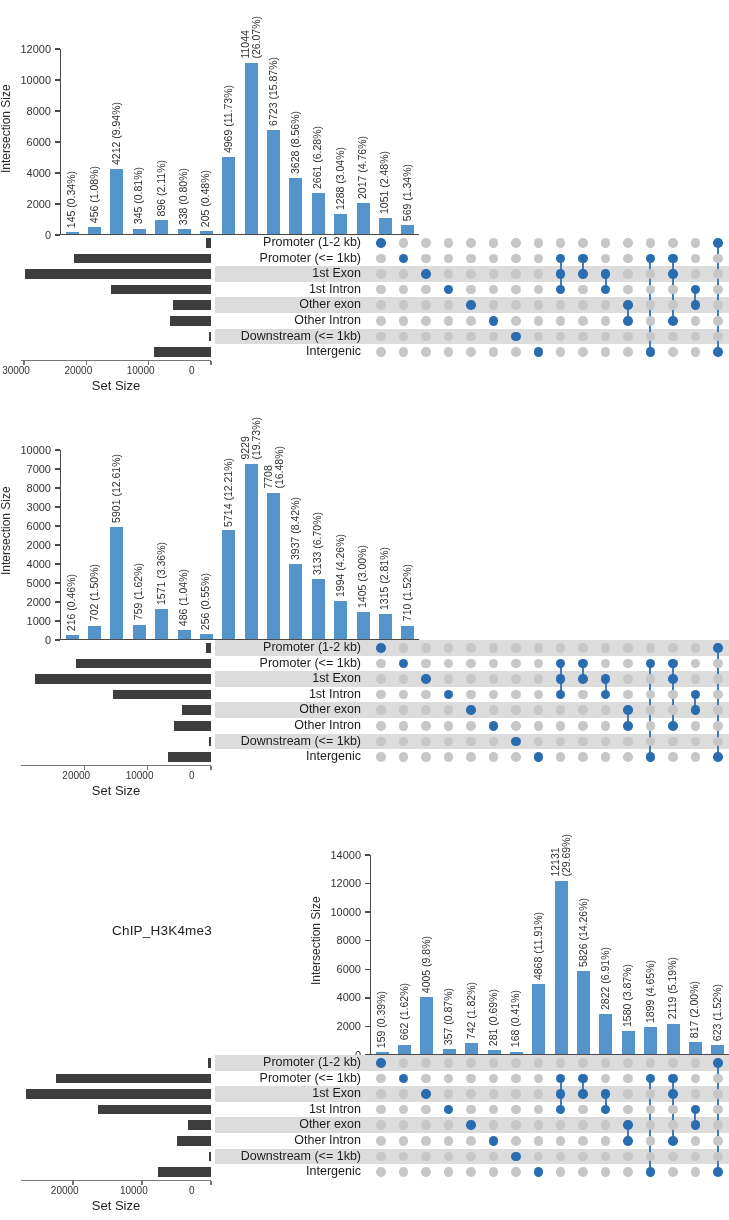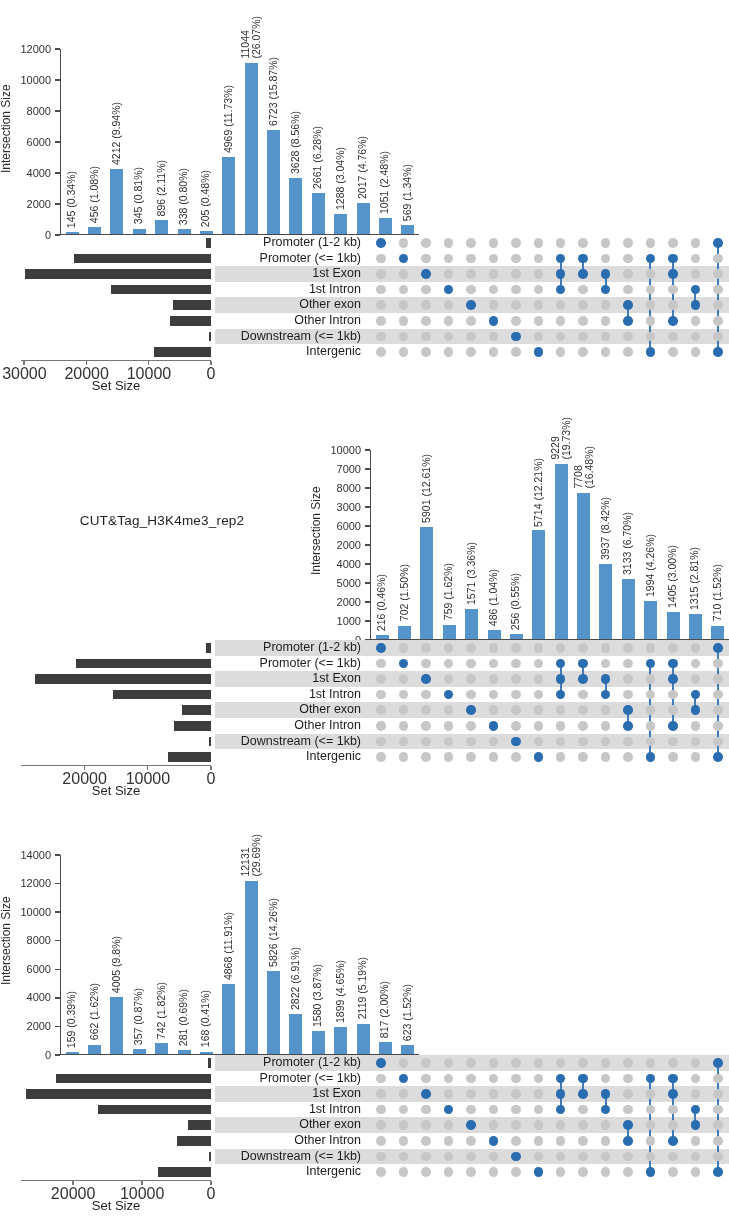--- a/index.html
+++ b/index.html
@@ -32,21 +32,21 @@
   .blabel{
     position:absolute;left:50%;
     writing-mode:vertical-rl;transform:translateX(-50%) rotate(180deg);
     font-size:10.5px;line-height:11.5px;color:#2f2f2f;white-space:pre-line;text-align:left;
   }
   .bottom-row{display:flex;}
   .setchart{width:215px;display:flex;flex-direction:column;}
   .srow{height:15.6px;display:flex;align-items:center;justify-content:flex-end;padding-right:4px;}
   .sbar{height:9.5px;background:#3d3d3d;}
   .saxis{position:relative;height:38px;margin-left:21px;margin-right:4px;border-top:1.5px solid #777;}
-  .stick{position:absolute;top:4px;width:44px;text-align:center;font-size:16px;color:#333;}
+  .stick{position:absolute;top:4px;width:44px;text-align:left;font-size:10px;color:#333;}
   .smark{position:absolute;top:0;width:1.5px;height:4px;background:#777;}
   .slab{position:absolute;top:17px;left:0;right:0;text-align:center;font-size:13px;color:#1f1f1f;}
   .matrix{flex:1;position:relative;}
   .stripe{position:absolute;left:0;right:0;height:15.6px;background:#dcdcdc;}
   .mrow{height:15.6px;display:flex;position:relative;}
   .mlabel{
     width:155px;text-align:right;padding-right:9px;box-sizing:border-box;
     font-size:12.5px;color:#1c1c1c;white-space:nowrap;position:relative;z-index:2;
   }
   .dots{flex:1;display:flex;height:100%;position:relative;z-index:2;}
@@ -622,23 +622,20 @@
           <div class="conn" style="left: 434.469px; top: 23.4px; height: 93.6px;"></div>
           <div class="conn" style="left: 456.906px; top: 23.4px; height: 62.4px;"></div>
           <div class="conn" style="left: 479.344px; top: 54.6px; height: 15.6px;"></div>
           <div class="conn" style="left: 501.781px; top: 7.8px; height: 109.2px;"></div>
         </div>
     </div>
   </section>
 
   <section class="panel p1">
     <div class="top-row">
-      <div class="title-box">
-        <div class="panel-title">CUT&amp;Tag_H3K4me3_rep2</div>
-      </div>
       <div class="gutter">
         <div class="ylab">Intersection Size</div>
       <div class="ytick" style="top: 44.5px;">10000</div>
           <div class="ymark" style="top: 49.25px;"></div>
           <div class="ytick" style="top: 63.5px;">7000</div>
           <div class="ymark" style="top: 68.25px;"></div>
           <div class="ytick" style="top: 82.5px;">8000</div>
           <div class="ymark" style="top: 87.25px;"></div>
           <div class="ytick" style="top: 101.5px;">3000</div>
           <div class="ymark" style="top: 106.25px;"></div>
@@ -1199,20 +1196,23 @@
           <div class="conn" style="left: 434.469px; top: 23.4px; height: 93.6px;"></div>
           <div class="conn" style="left: 456.906px; top: 23.4px; height: 62.4px;"></div>
           <div class="conn" style="left: 479.344px; top: 54.6px; height: 15.6px;"></div>
           <div class="conn" style="left: 501.781px; top: 7.8px; height: 109.2px;"></div>
         </div>
     </div>
   </section>
 
   <section class="panel p2">
     <div class="top-row">
+      <div class="title-box">
+        <div class="panel-title">ChIP_H3K4me3</div>
+      </div>
       <div class="gutter">
         <div class="ylab">Intersection Size</div>
       <div class="ytick" style="top: 44.5px;">14000</div>
           <div class="ymark" style="top: 49.25px;"></div>
           <div class="ytick" style="top: 73.0714px;">12000</div>
           <div class="ymark" style="top: 77.8214px;"></div>
           <div class="ytick" style="top: 101.643px;">10000</div>
           <div class="ymark" style="top: 106.393px;"></div>
           <div class="ytick" style="top: 130.214px;">8000</div>
           <div class="ymark" style="top: 134.964px;"></div>

